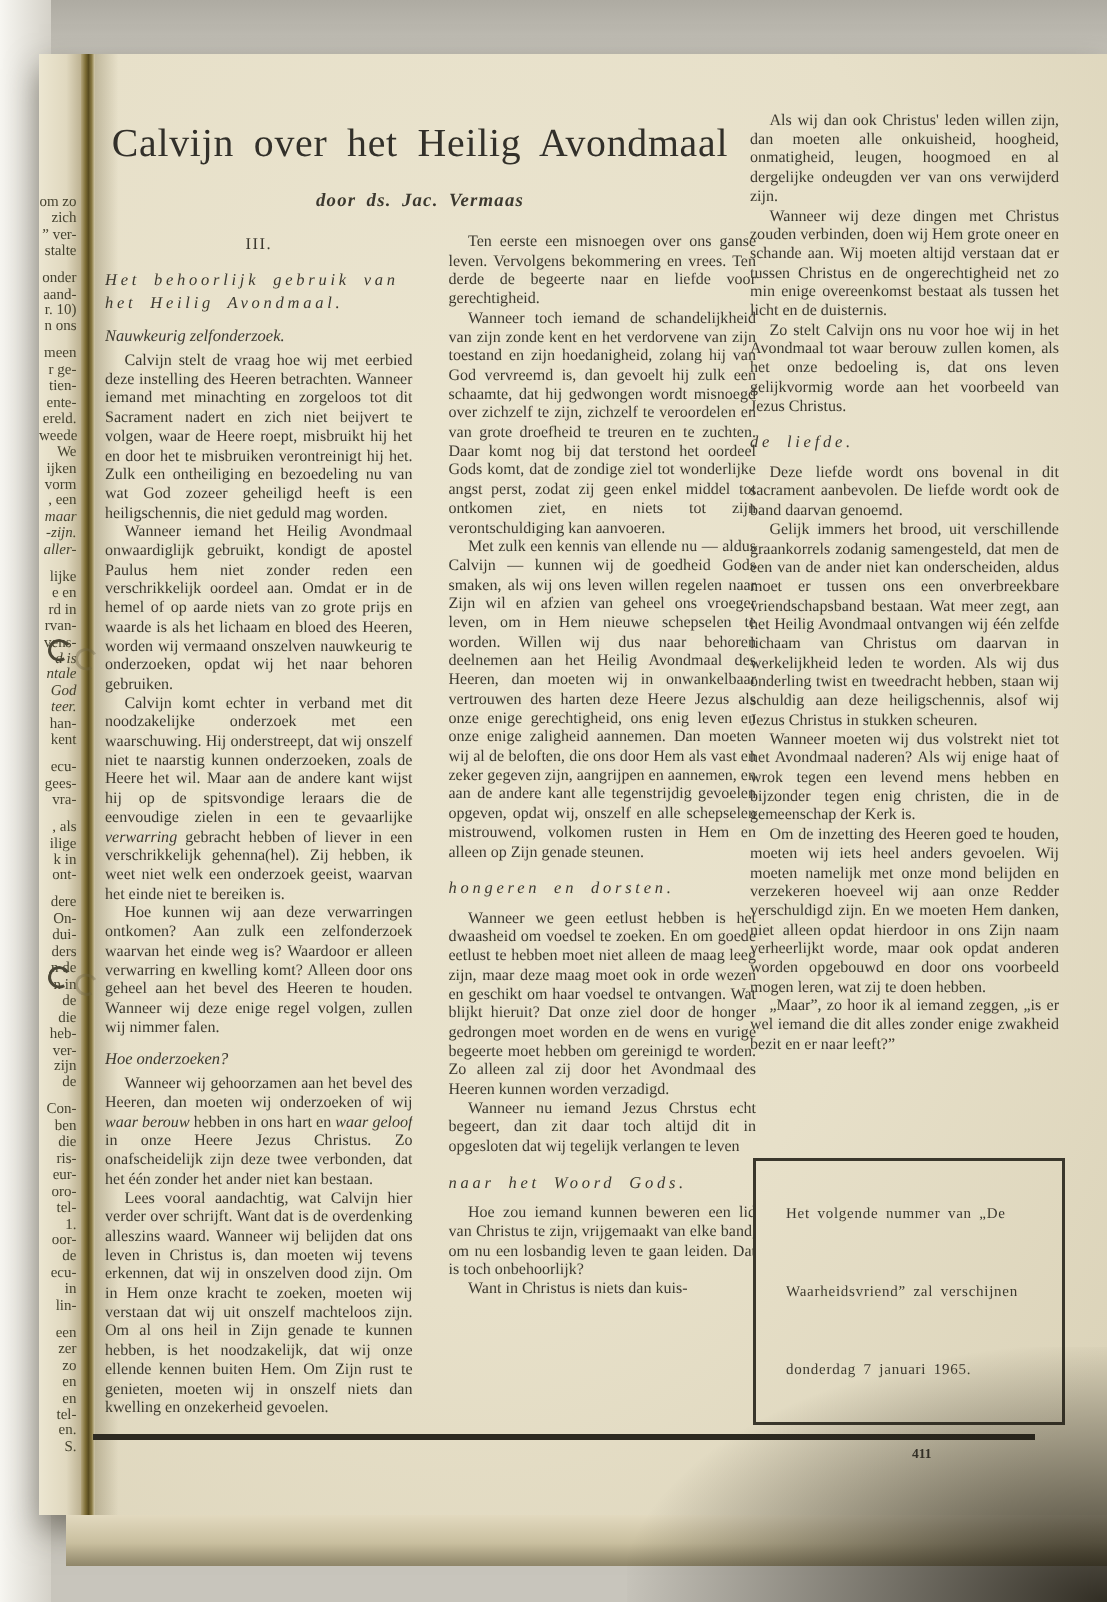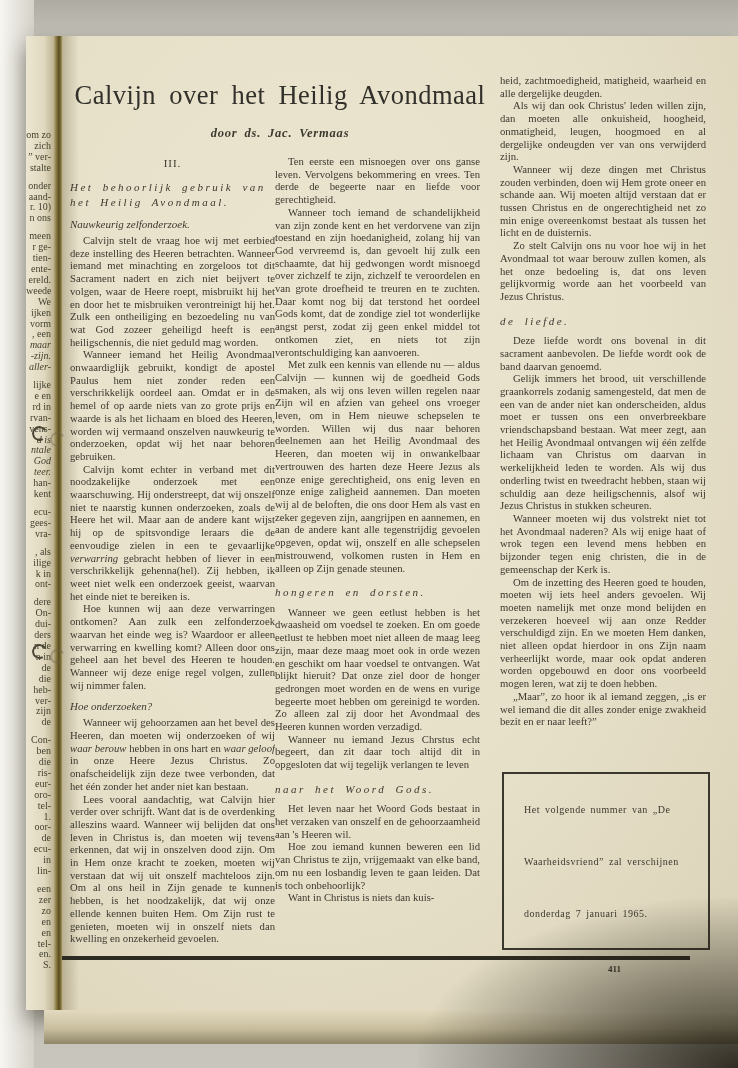--- a/index.html
+++ b/index.html
@@ -40,21 +40,21 @@
   .hole1{left:6px;top:390px;}
   .hole2{left:6px;top:608px;}
   .punch-hole.faint{border-color:rgba(110,100,70,.4);border-right-color:transparent;}
   .hole3{left:24px;top:396px;}
   .hole4{left:24px;top:613px;}
 
   
   .content{position:absolute;left:44px;top:38px;width:646px;height:884px;
     display:flex;gap:10px;overflow:hidden;}
   .left-group{width:420px;flex:none;}
-  .two-cols{display:flex;gap:0;}
+  .two-cols{display:flex;gap:24px;}
   .col{width:205px;flex:none;overflow:hidden;}
   .col3{width:206px;height:668px;}
 
   .title{margin:6px 0 0;font-weight:400;font-size:26.5px;letter-spacing:.5px;
     word-spacing:6px;text-align:center;color:#32302a;white-space:nowrap;}
   .byline{margin:15px 0 14px;text-align:center;font-weight:700;font-style:italic;
     font-size:12.5px;letter-spacing:.8px;word-spacing:3px;}
 
   .para{margin:0;text-align:justify;text-indent:13px;font-size:10.7px;line-height:12.7px;}
   .noind{text-indent:0;}
@@ -187,28 +187,26 @@
               <p class="para">Lees vooral aandachtig, wat Calvijn hier verder over schrijft. Want dat is de overdenking alleszins waard. Wanneer wij belijden dat ons leven in Christus is, dan moeten wij tevens erkennen, dat wij in onszelven dood zijn. Om in Hem onze kracht te zoeken, moeten wij verstaan dat wij uit onszelf machteloos zijn. Om al ons heil in Zijn genade te kunnen hebben, is het noodzakelijk, dat wij onze ellende kennen buiten Hem. Om Zijn rust te genieten, moeten wij in onszelf niets dan kwelling en onzekerheid gevoelen.</p>
             </div>
           <div class="col">
               <p class="para">Ten eerste een misnoegen over ons ganse leven. Vervolgens bekommering en vrees. Ten derde de begeerte naar en liefde voor gerechtigheid.</p>
               <p class="para">Wanneer toch iemand de schandelijkheid van zijn zonde kent en het verdorvene van zijn toestand en zijn hoedanigheid, zolang hij van God vervreemd is, dan gevoelt hij zulk een schaamte, dat hij gedwongen wordt misnoegd over zichzelf te zijn, zichzelf te veroordelen en van grote droefheid te treuren en te zuchten. Daar komt nog bij dat terstond het oordeel Gods komt, dat de zondige ziel tot wonderlijke angst perst, zodat zij geen enkel middel tot ontkomen ziet, en niets tot zijn verontschuldiging kan aanvoeren.</p>
               <p class="para">Met zulk een kennis van ellende nu — aldus Calvijn — kunnen wij de goedheid Gods smaken, als wij ons leven willen regelen naar Zijn wil en afzien van geheel ons vroeger leven, om in Hem nieuwe schepselen te worden. Willen wij dus naar behoren deelnemen aan het Heilig Avondmaal des Heeren, dan moeten wij in onwankelbaar vertrouwen des harten deze Heere Jezus als onze enige gerechtigheid, ons enig leven en onze enige zaligheid aannemen. Dan moeten wij al de beloften, die ons door Hem als vast en zeker gegeven zijn, aangrijpen en aannemen, en aan de andere kant alle tegenstrijdig gevoelen opgeven, opdat wij, onszelf en alle schepselen mistrouwend, volkomen rusten in Hem en alleen op Zijn genade steunen.</p>
               <p class="subhead-sp">hongeren en dorsten.</p>
               <p class="para">Wanneer we geen eetlust hebben is het dwaasheid om voedsel te zoeken. En om goede eetlust te hebben moet niet alleen de maag leeg zijn, maar deze maag moet ook in orde wezen en geschikt om haar voedsel te ontvangen. Wat blijkt hieruit? Dat onze ziel door de honger gedrongen moet worden en de wens en vurige begeerte moet hebben om gereinigd te worden. Zo alleen zal zij door het Avondmaal des Heeren kunnen worden verzadigd.</p>
               <p class="para">Wanneer nu iemand Jezus Chrstus echt begeert, dan zit daar toch altijd dit in opgesloten dat wij tegelijk verlangen te leven</p>
               <p class="subhead-sp">naar het Woord Gods.</p>
-              <p class="para">Het leven naar het Woord Gods bestaat in het verzaken van onszelf en de gehoorzaamheid aan 's Heeren wil.</p>
               <p class="para">Hoe zou iemand kunnen beweren een lid van Christus te zijn, vrijgemaakt van elke band, om nu een losbandig leven te gaan leiden. Dat is toch onbehoorlijk?</p>
               <p class="para">Want in Christus is niets dan kuis-</p>
             </div>
         </div>
       </div>
       <div class="col col3">
-          <p class="para noind">heid, zachtmoedigheid, matigheid, waarheid en alle dergelijke deugden.</p>
           <p class="para">Als wij dan ook Christus' leden willen zijn, dan moeten alle onkuisheid, hoogheid, onmatigheid, leugen, hoogmoed en al dergelijke ondeugden ver van ons verwijderd zijn.</p>
           <p class="para">Wanneer wij deze dingen met Christus zouden verbinden, doen wij Hem grote oneer en schande aan. Wij moeten altijd verstaan dat er tussen Christus en de ongerechtigheid net zo min enige overeenkomst bestaat als tussen het licht en de duisternis.</p>
           <p class="para">Zo stelt Calvijn ons nu voor hoe wij in het Avondmaal tot waar berouw zullen komen, als het onze bedoeling is, dat ons leven gelijkvormig worde aan het voorbeeld van Jezus Christus.</p>
           <p class="subhead-sp">de liefde.</p>
           <p class="para">Deze liefde wordt ons bovenal in dit sacrament aanbevolen. De liefde wordt ook de band daarvan genoemd.</p>
           <p class="para">Gelijk immers het brood, uit verschillende graankorrels zodanig samengesteld, dat men de een van de ander niet kan onderscheiden, aldus moet er tussen ons een onverbreekbare vriendschapsband bestaan. Wat meer zegt, aan het Heilig Avondmaal ontvangen wij één zelfde lichaam van Christus om daarvan in werkelijkheid leden te worden. Als wij dus onderling twist en tweedracht hebben, staan wij schuldig aan deze heiligschennis, alsof wij Jezus Christus in stukken scheuren.</p>
           <p class="para">Wanneer moeten wij dus volstrekt niet tot het Avondmaal naderen? Als wij enige haat of wrok tegen een levend mens hebben en bijzonder tegen enig christen, die in de gemeenschap der Kerk is.</p>
           <p class="para">Om de inzetting des Heeren goed te houden, moeten wij iets heel anders gevoelen. Wij moeten namelijk met onze mond belijden en verzekeren hoeveel wij aan onze Redder verschuldigd zijn. En we moeten Hem danken, niet alleen opdat hierdoor in ons Zijn naam verheerlijkt worde, maar ook opdat anderen worden opgebouwd en door ons voorbeeld mogen leren, wat zij te doen hebben.</p>
           <p class="para">„Maar”, zo hoor ik al iemand zeggen, „is er wel iemand die dit alles zonder enige zwakheid bezit en er naar leeft?”</p>
         </div>

